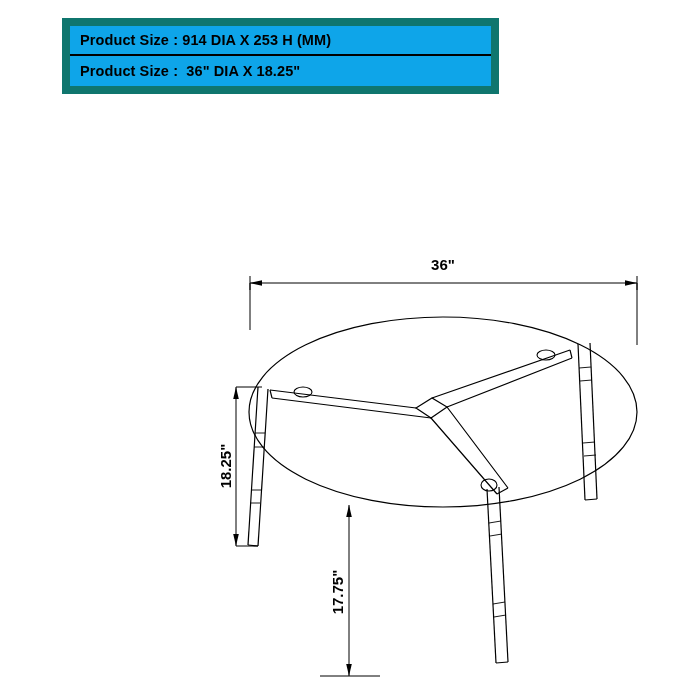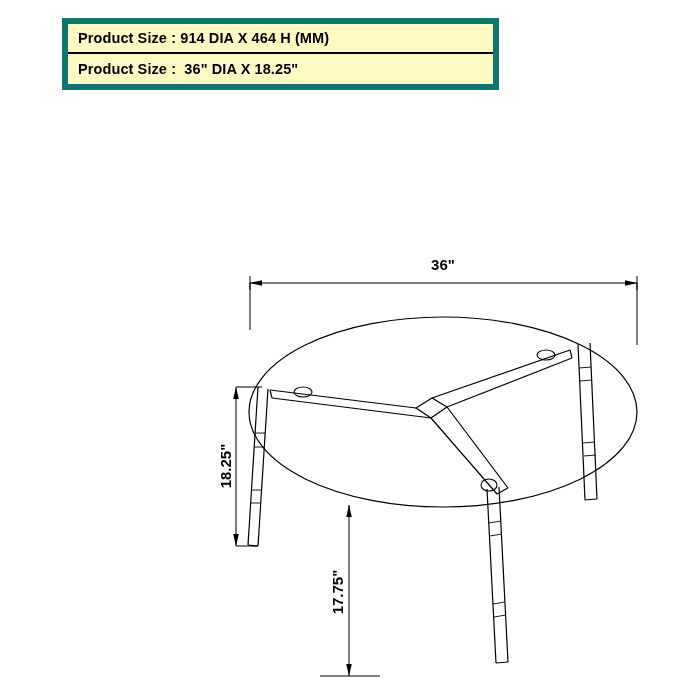--- a/index.html
+++ b/index.html
@@ -20,23 +20,23 @@
     width: 700px;
     height: 700px;
   }
 
   
   .spec-table {
     position: absolute;
     left: 62px;
     top: 18px;
     width: 437px;
-    border: 6px solid #0f766e;
+    border: 8px solid #0f766e;
     box-sizing: border-box;
-    background: #fef9c3;
+    background: #0ea5e9;
   }
   .spec-row {
     height: 30px;
     display: flex;
     align-items: center;
     box-sizing: border-box;
     padding-left: 10px;
   }
   .spec-row.first {
     border-bottom: 2px solid #000;
@@ -74,21 +74,21 @@
   }
 </style>
 </head>
 <body>
 
 <div id="root">
 
   <div class="spec-table">
     <div class="spec-row first">
       <span class="spec-label">Product Size : </span>
-      <span class="spec-value">914 DIA X 464 H (MM)</span>
+      <span class="spec-value">914 DIA X 253 H (MM)</span>
     </div>
     <div class="spec-row">
       <span class="spec-label">Product Size : </span>
       <span class="spec-value"> 36" DIA X 18.25"</span>
     </div>
   </div>
 
   <div class="drawing">
     <svg width="700" height="700" viewBox="0 0 700 700" xmlns="http://www.w3.org/2000/svg">
       <defs>

